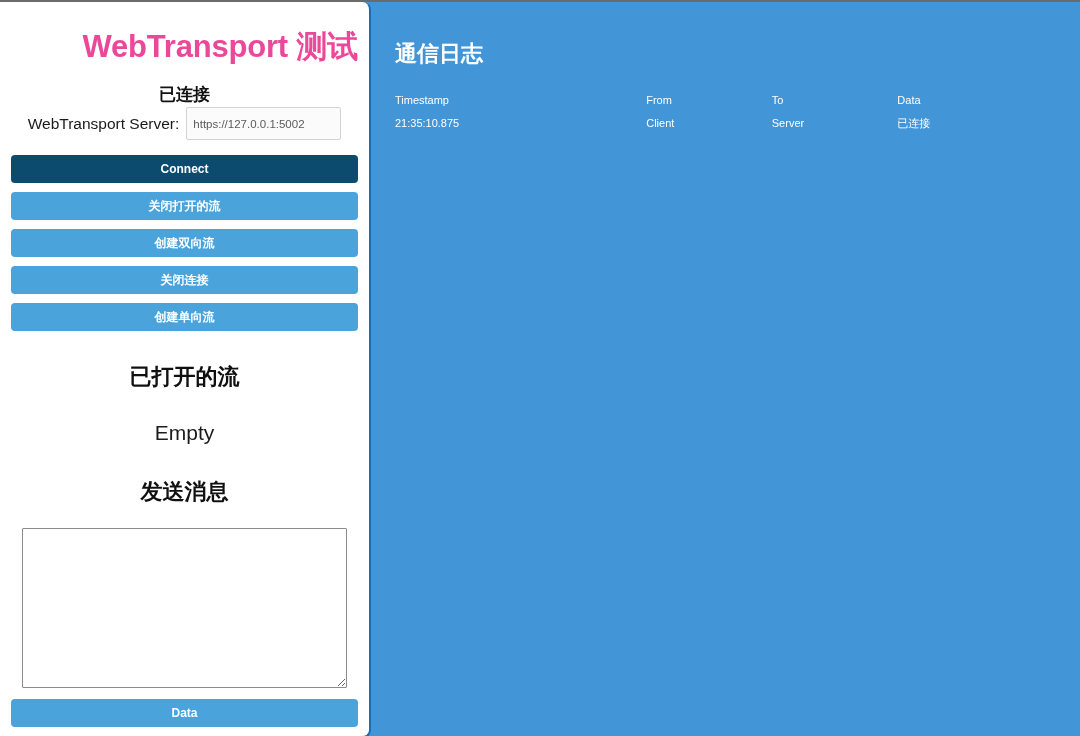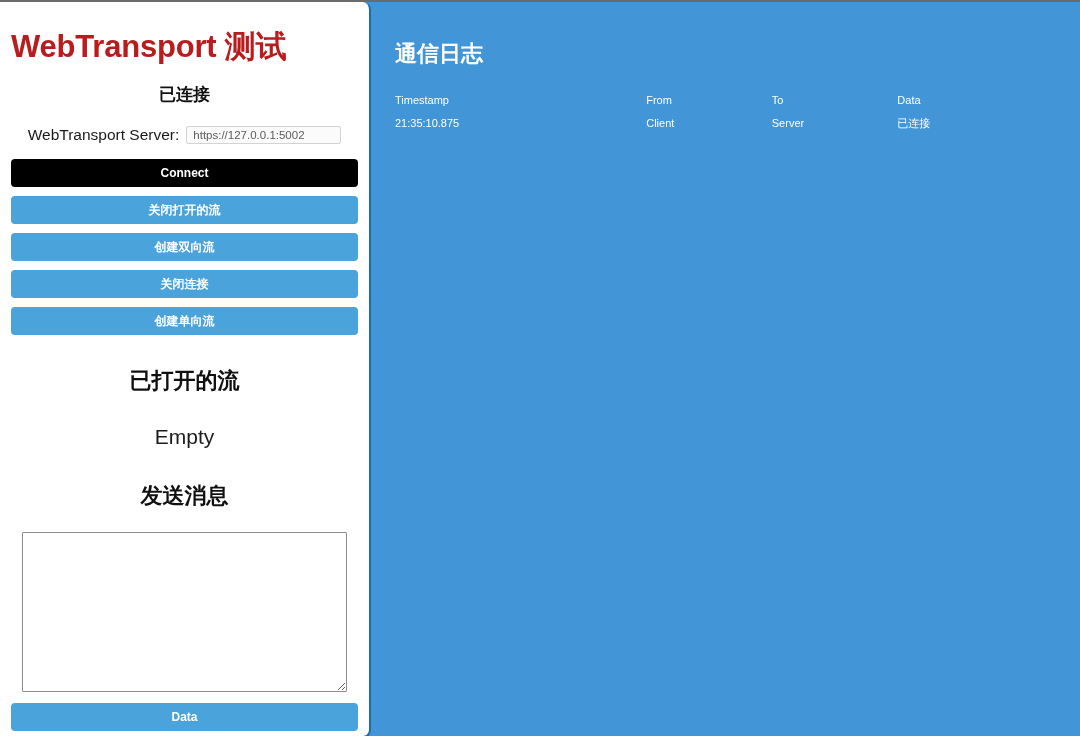--- a/index.html
+++ b/index.html
@@ -34,51 +34,51 @@
     border-top: none;
     border-left: none;
     border-radius: 0 8px 8px 0;
     padding: 0 11px;
     flex: 0 0 371px;
   }
 
   .app-title {
     margin: 0;
     padding-top: 24px;
-    text-align: left;
+    text-align: right;
     font-size: 31px;
     font-weight: bold;
-    color: #b91c1c;
+    color: #ec4899;
     letter-spacing: -0.2px;
   }
 
   .status-line {
     margin: 0;
     padding-top: 15px;
     text-align: center;
     font-size: 17px;
     font-weight: bold;
     color: #111111;
   }
 
   .server-row {
     display: flex;
     align-items: center;
     justify-content: center;
     gap: 7px;
-    margin-top: 20px;
+    margin-top: 1px;
   }
   .server-label {
     font-size: 15.5px;
     color: #1a1a1a;
     white-space: nowrap;
   }
   .server-input {
     width: 155px;
-    height: 18px;
+    height: 33px;
     box-sizing: border-box;
     font-family: "Liberation Sans", sans-serif;
     font-size: 11.5px;
     color: #5b5b5b;
     background: #fbfbfb;
     border: 1px solid #d3d3d3;
     border-radius: 2px;
     padding: 0 6px;
     outline: none;
   }
@@ -94,21 +94,21 @@
     color: #ffffff;
     font-family: "Liberation Sans", sans-serif;
     font-size: 12px;
     font-weight: bold;
     line-height: 28px;
     padding: 0;
     text-align: center;
     cursor: pointer;
     background: #4aa3db;
   }
-  .btn.primary { background: #000000; margin-top: 15px; }
+  .btn.primary { background: #0c4a6e; margin-top: 15px; }
 
   .section-title {
     margin: 0;
     text-align: center;
     font-size: 22px;
     font-weight: bold;
     color: #101010;
   }
   .section-title.streams { padding-top: 31px; }
   .section-title.send    { padding-top: 32px; }

